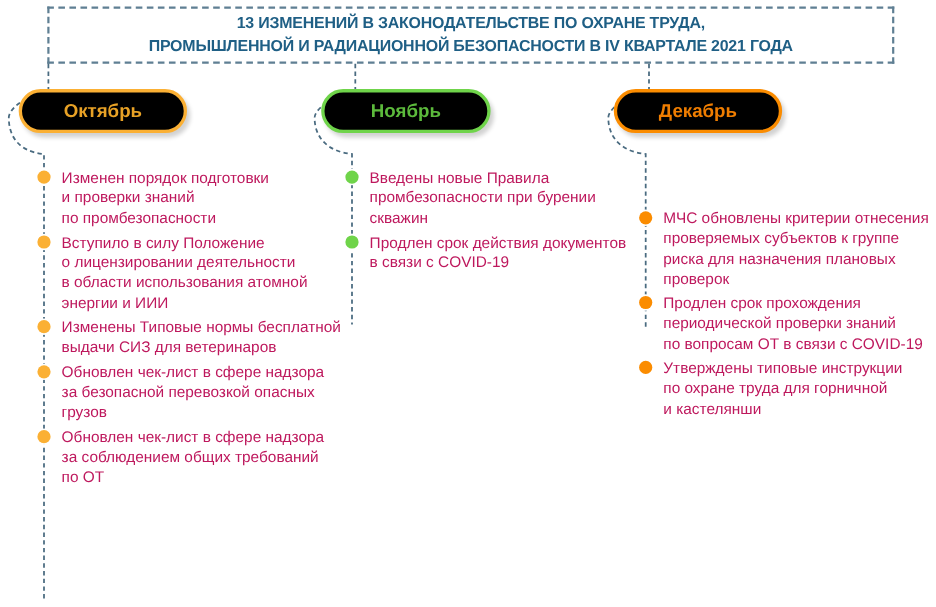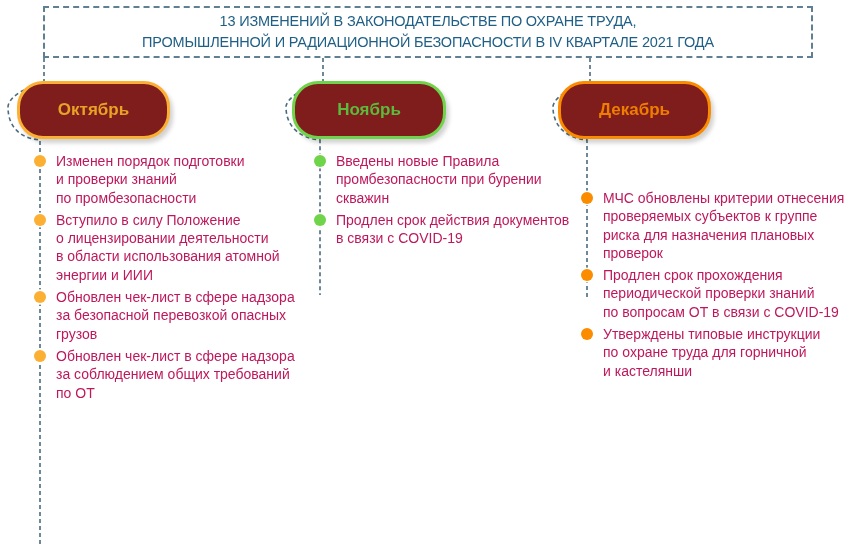--- a/index.html
+++ b/index.html
@@ -4,27 +4,27 @@
 <style>
   html, body { margin: 0; padding: 0; background: #ffffff; }
   body { width: 851px; height: 552px; position: relative; overflow: hidden;
          font-family: "Liberation Sans", sans-serif; }
   .title-box {
     position: absolute; left: 43px; top: 6px; width: 770px; height: 52px;
     border: 2px dashed #5f7f93; box-sizing: border-box;
     display: flex; flex-direction: column; align-items: center; justify-content: center;
   }
   .title-line {
-    color: #1f5f85; font-weight: normal; font-size: 14.5px; line-height: 21px;
+    color: #1f5f85; font-weight: bold; font-size: 14.5px; line-height: 21px;
     letter-spacing: -0.2px; white-space: nowrap;
   }
   svg.connectors { position: absolute; left: 0; top: 0; width: 851px; height: 552px; pointer-events: none; }
   .pill {
-    position: absolute; top: 81px; height: 58px; box-sizing: border-box;
-    border-radius: 26px; background: #7f1d1d;
+    position: absolute; top: 81px; height: 40px; box-sizing: border-box;
+    border-radius: 26px; background: #000000;
     display: flex; align-items: center; justify-content: center;
     font-weight: bold; font-size: 17px;
     box-shadow: 3px 4px 4px rgba(0,0,0,0.18);
   }
   .col { position: absolute; top: 152px; }
   .item { position: relative; padding-left: 22px; font-size: 14px; line-height: 18.3px; color: #be185d; }
   .dot {
     position: absolute; left: 0; top: 3px; width: 12px; height: 12px; border-radius: 50%;
     box-shadow: 0 0 0 1.5px #ffffff;
   }
@@ -68,20 +68,22 @@
   </div>
   <div class="item" style="margin-bottom:4px;">
     <span class="dot" style="background:#fbb034;"></span>
     <span class="item-text">Вступило в силу Положение
 о лицензировании деятельности
 в области использования атомной
 энергии и ИИИ</span>
   </div>
   <div class="item" style="margin-bottom:4px;">
     <span class="dot" style="background:#fbb034;"></span>
+    <span class="item-text">Изменены Типовые нормы бесплатной
+выдачи СИЗ для ветеринаров</span>
   </div>
   <div class="item" style="margin-bottom:4px;">
     <span class="dot" style="background:#fbb034;"></span>
     <span class="item-text">Обновлен чек-лист в сфере надзора
 за безопасной перевозкой опасных
 грузов</span>
   </div>
   <div class="item">
     <span class="dot" style="background:#fbb034;"></span>
     <span class="item-text">Обновлен чек-лист в сфере надзора

